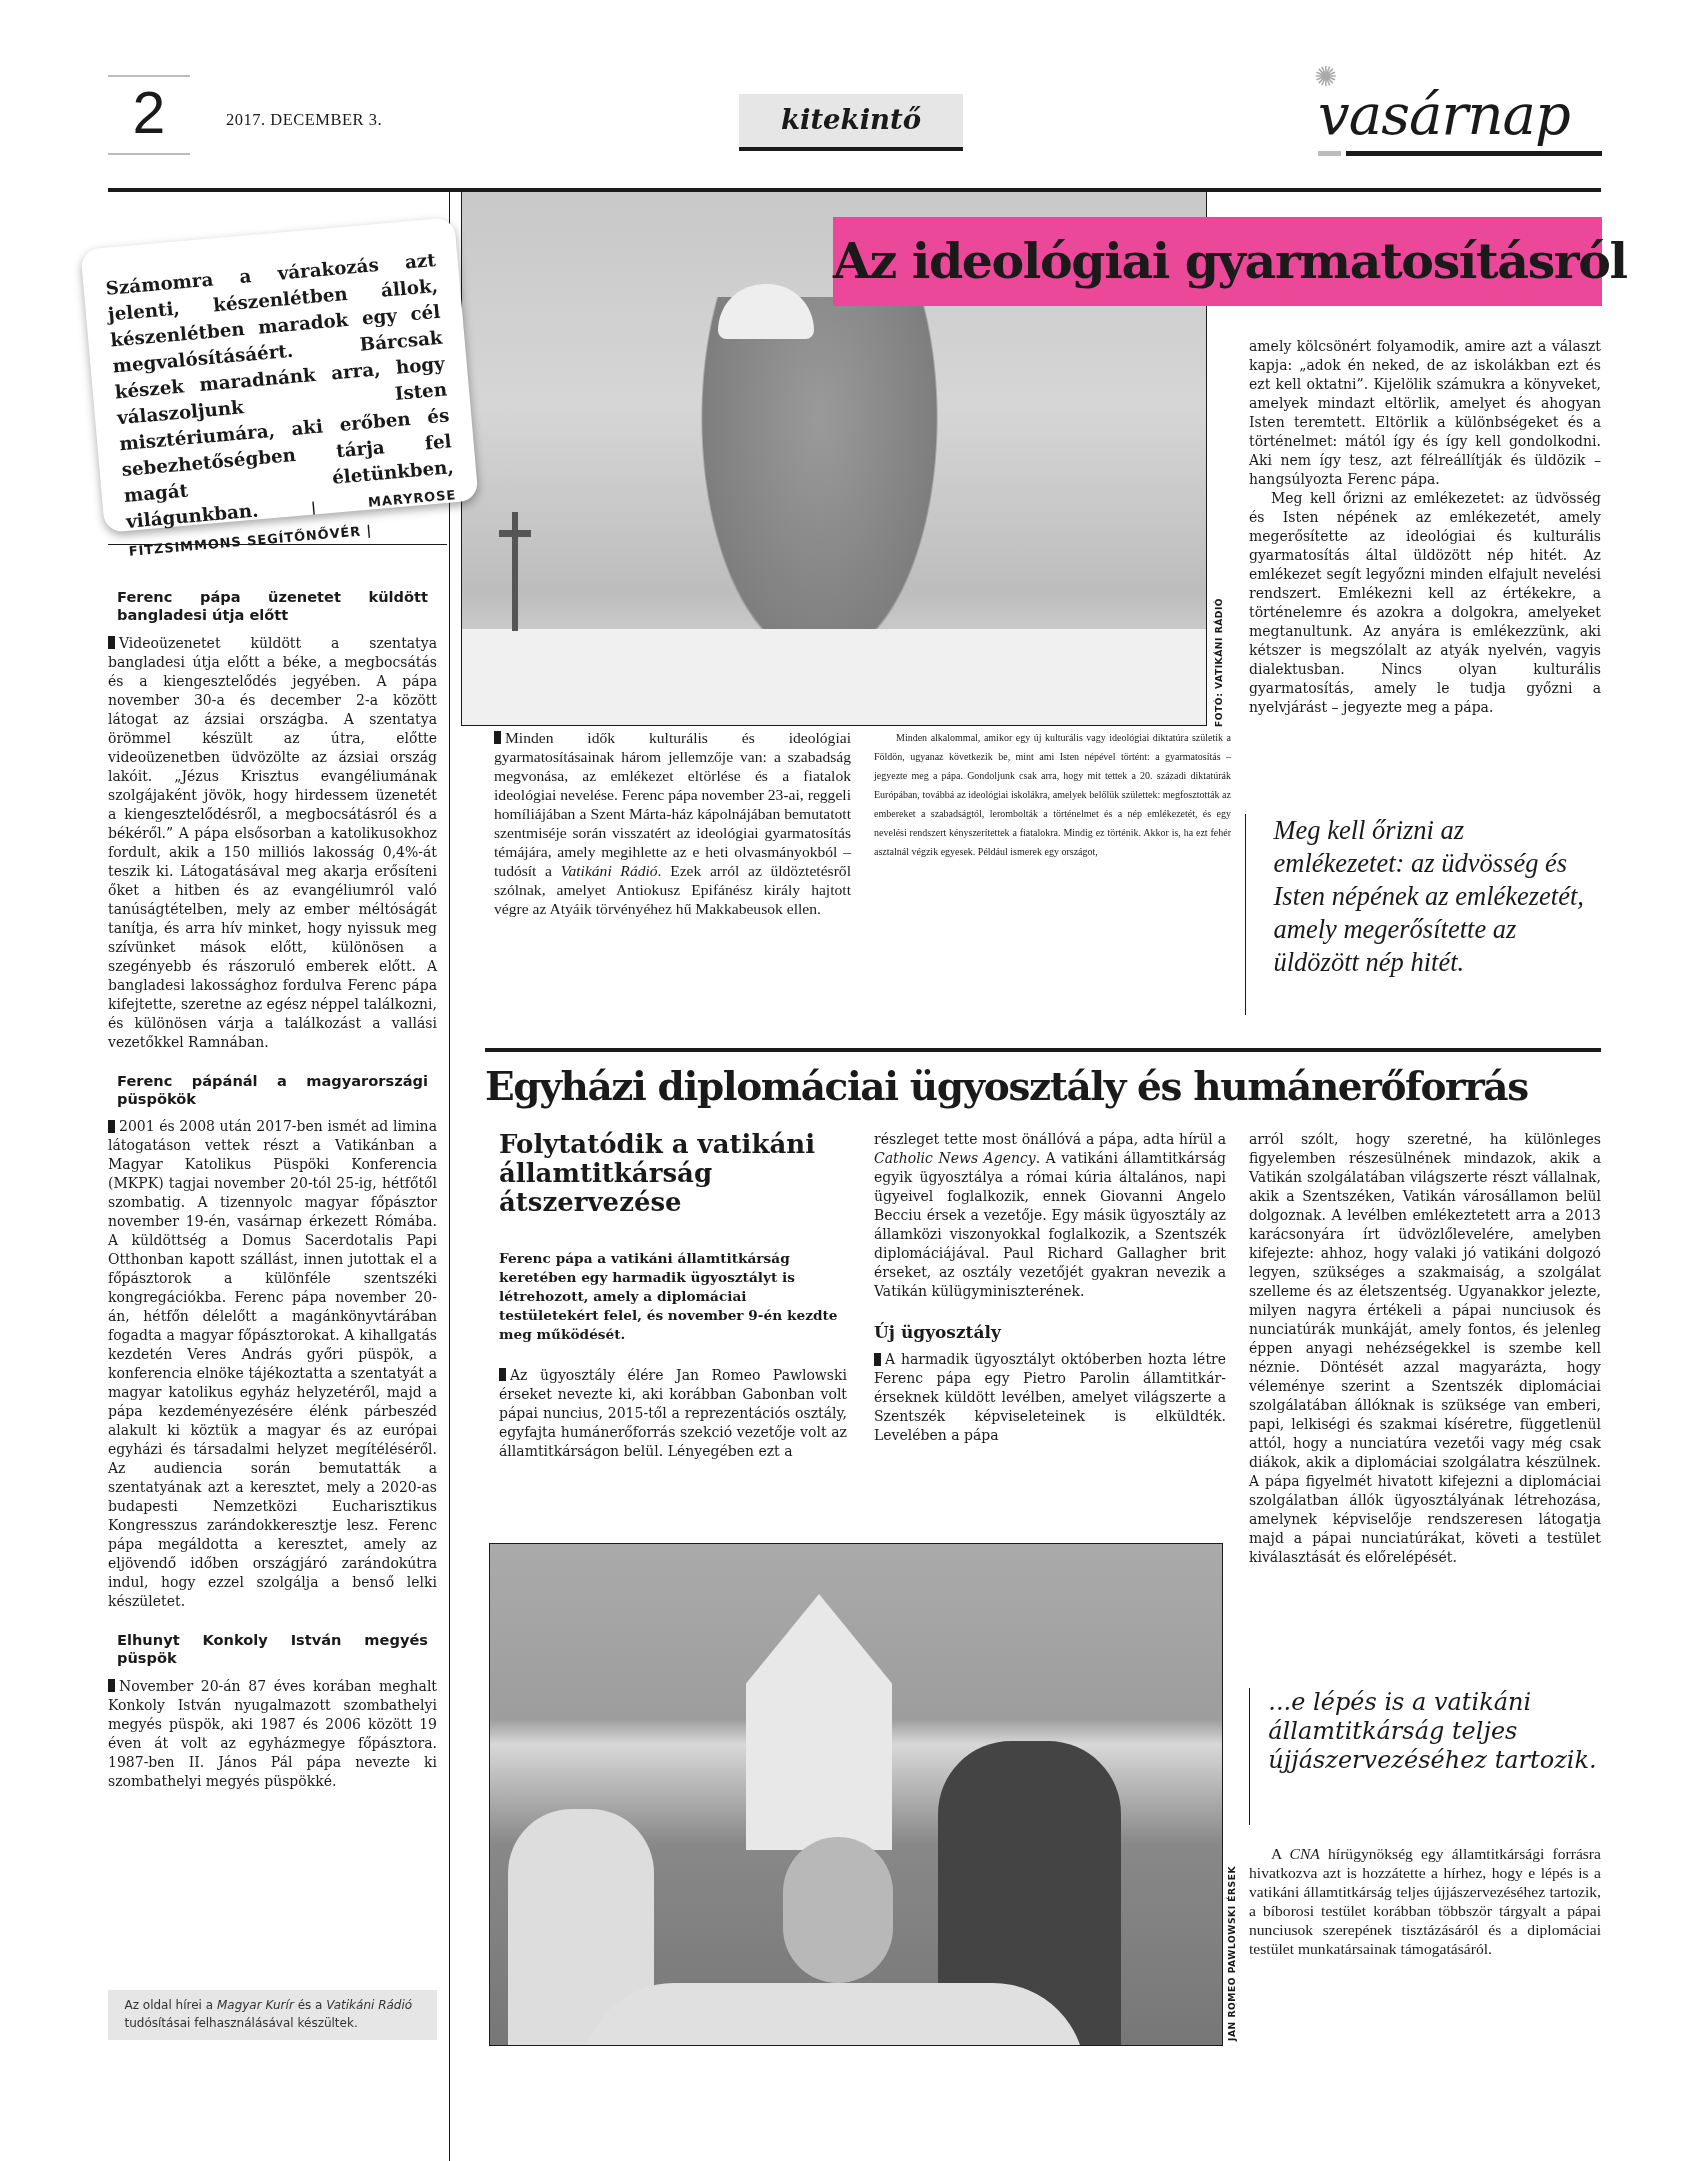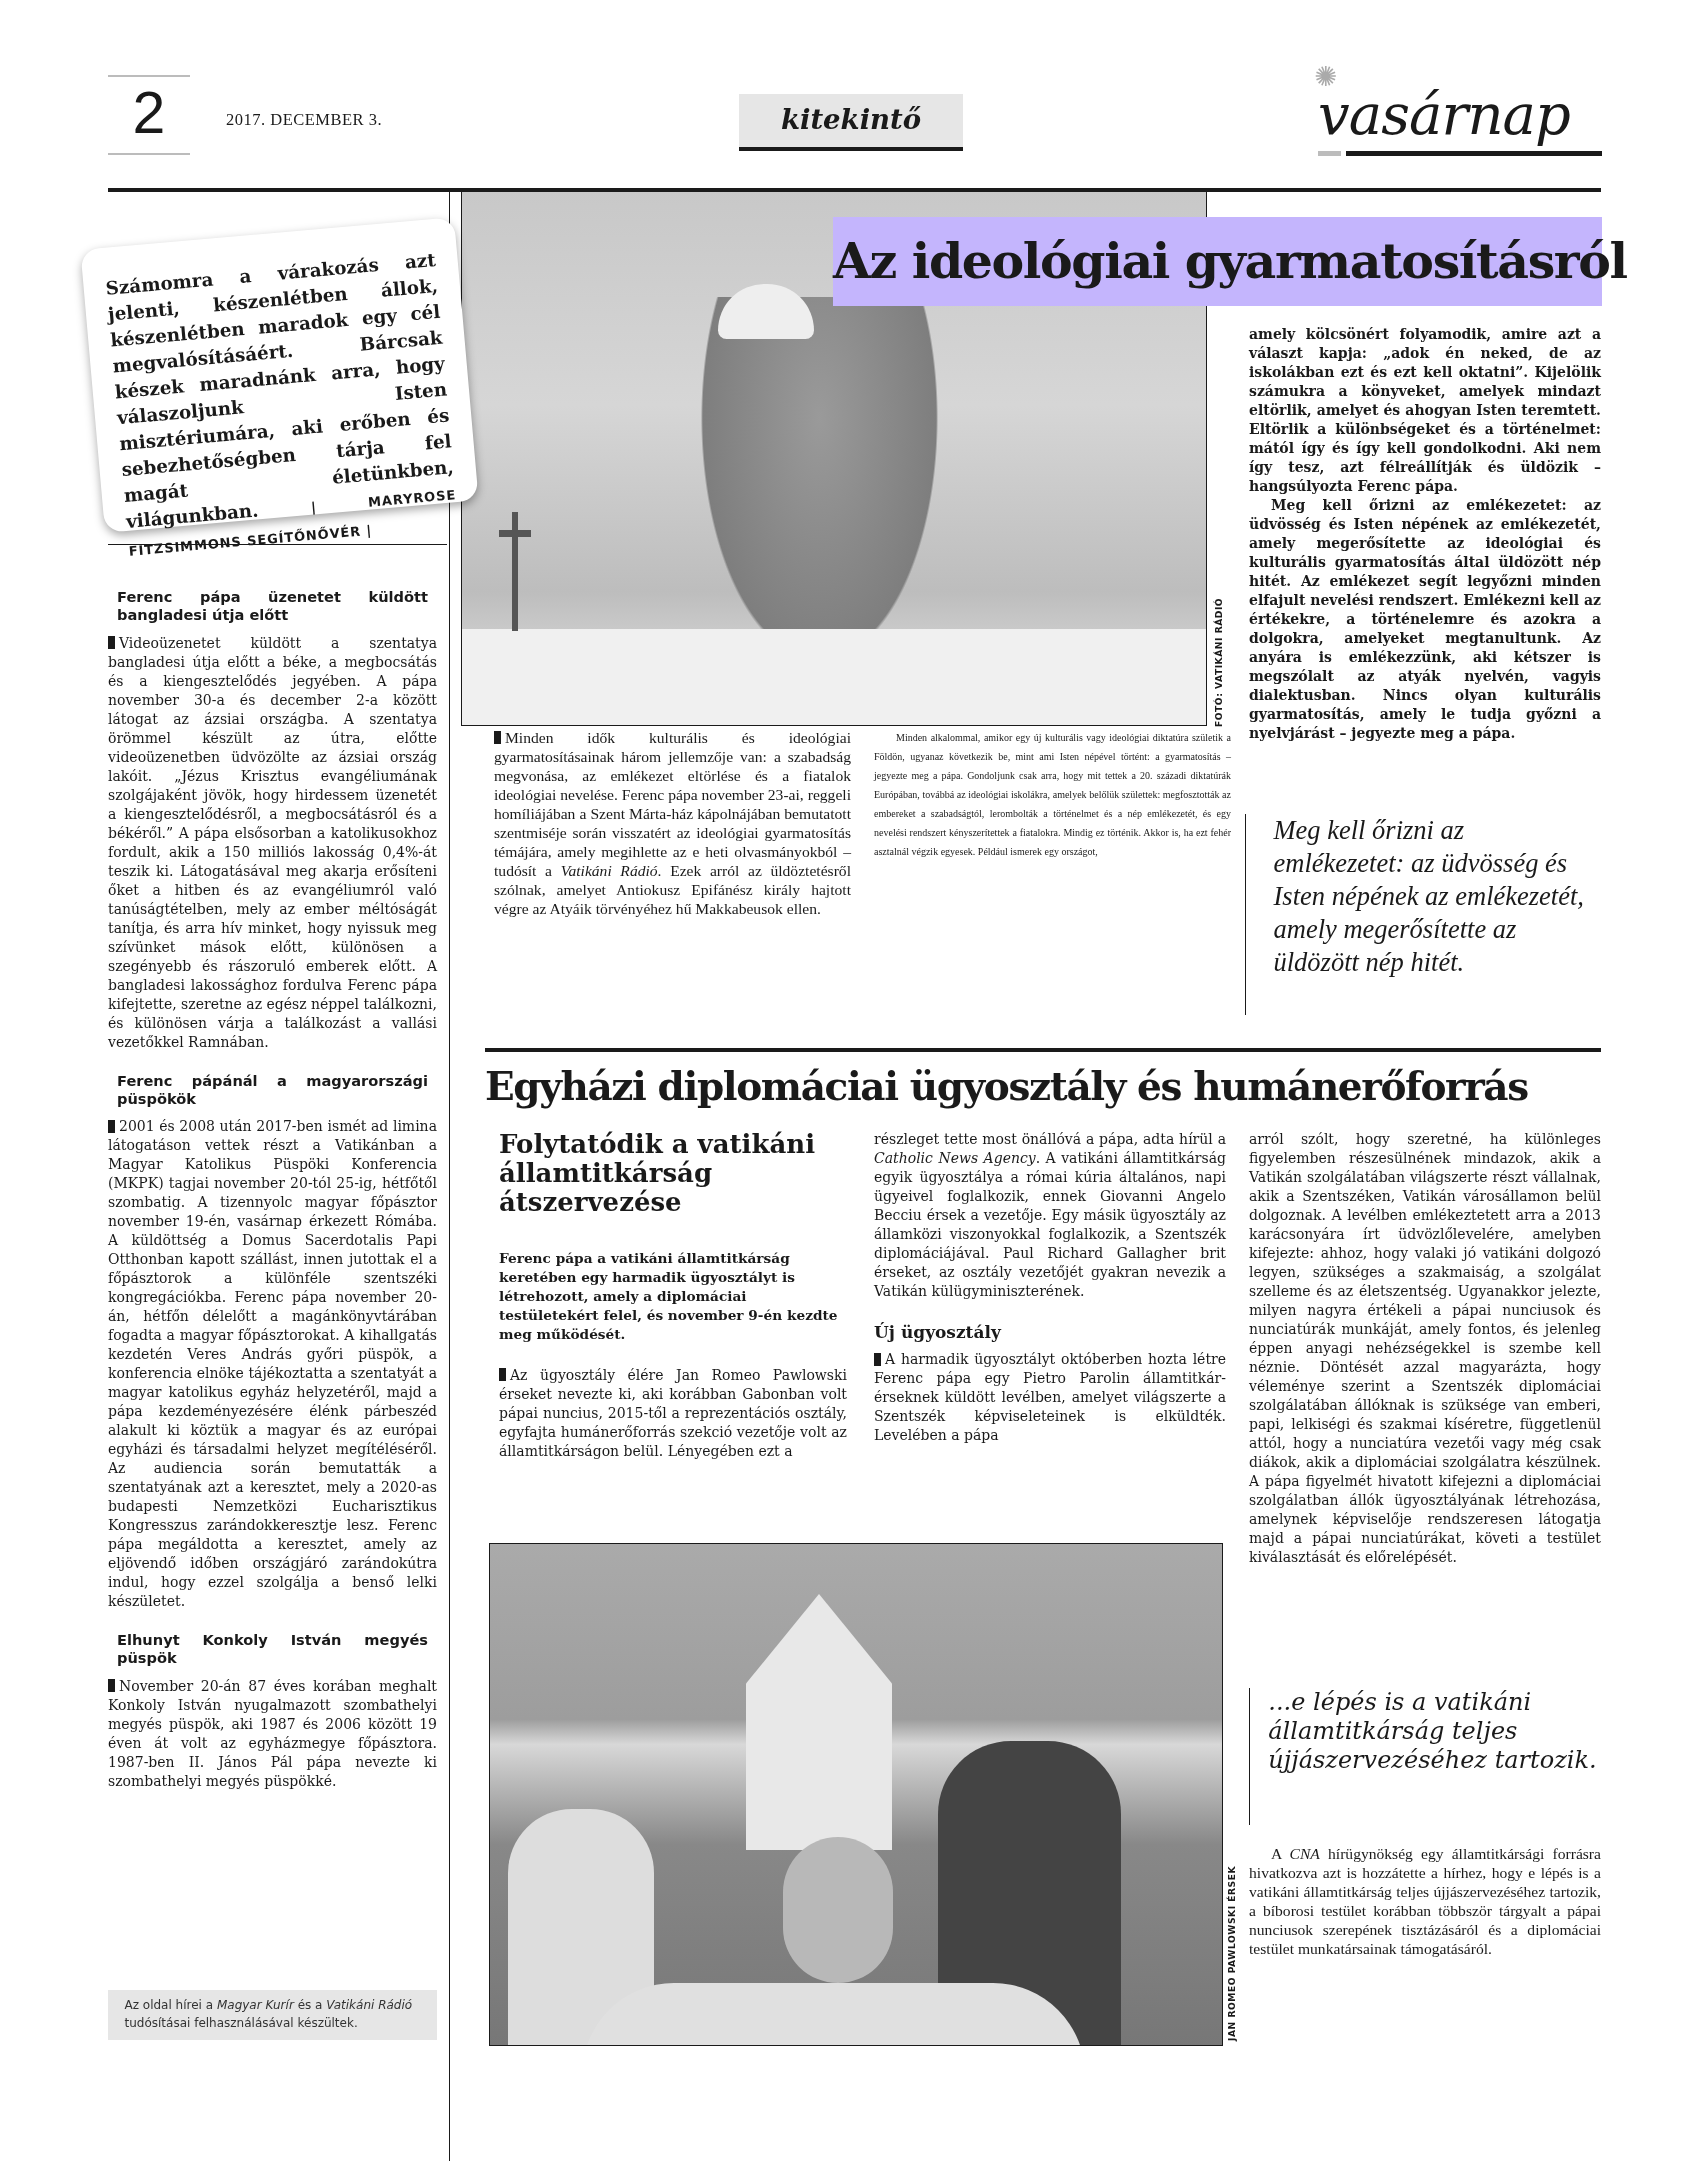--- a/index.html
+++ b/index.html
@@ -27,30 +27,30 @@
   .sourcebox{left:108px;top:1990px;width:329px;height:50px;background:#e6e6e6;padding:7.3px 16.5px;box-sizing:border-box;font-family:"DejaVu Sans",sans-serif;font-size:12px;line-height:17.4px;color:#333;}
   .vsep{left:449px;top:191px;width:1.4px;height:1970px;background:#1a1a1a;}
   
   .photo1{left:461px;top:191px;width:746px;height:535px;background:linear-gradient(180deg,#c8c8c8 0%,#d6d6d6 40%,#bdbdbd 75%,#e8e8e8 100%);border:1.4px solid #1a1a1a;box-sizing:border-box;overflow:hidden;}
   .p1-fig{position:absolute;left:220px;top:105px;width:275px;height:403px;background:radial-gradient(ellipse at 50% 30%,#9a9a9a,#7e7e7e 60%,transparent 61%);}
   .p1-cap{position:absolute;left:256px;top:92px;width:96px;height:55px;border-radius:50px 50px 9.2px 9.2px;background:#eee;}
   .p1-altar{position:absolute;left:0;right:0;bottom:0;height:96px;background:#f0f0f0;}
   .p1-cross{position:absolute;left:37px;top:320px;width:32px;height:137px;}
   .p1-cross::before{content:"";position:absolute;left:13px;top:0;width:6.4px;height:119px;background:#555;}
   .p1-cross::after{content:"";position:absolute;left:0;top:18.3px;width:32px;height:6.4px;background:#555;}
-  .headline1{left:833px;top:217px;width:769px;height:89px;background:#c4b5fd;font-family:"DejaVu Serif",serif;font-weight:bold;font-size:49px;line-height:89px;text-align:right;padding-right:2.7px;box-sizing:border-box;letter-spacing:-1.4px;white-space:nowrap;}
+  .headline1{left:833px;top:217px;width:769px;height:89px;background:#ec4899;font-family:"DejaVu Serif",serif;font-weight:bold;font-size:49px;line-height:89px;text-align:right;padding-right:2.7px;box-sizing:border-box;letter-spacing:-1.4px;white-space:nowrap;}
   .credit1{left:1213px;top:535px;width:18.3px;height:192px;}
   .vcredit{position:absolute;left:0;bottom:0;transform-origin:left bottom;transform:rotate(-90deg) translateY(100%);white-space:nowrap;font-family:"DejaVu Sans",sans-serif;font-weight:bold;font-size:9.2px;letter-spacing:0.5px;}
   
   .col{font-size:14px;line-height:19px;text-align:justify;hyphens:auto;}
   .col p{margin:0;}
   .ind{text-indent:22px;}
   .colA{left:494px;top:728px;width:357px;font-family:"Liberation Serif",serif;font-size:15.6px;}
   .colB{left:874px;top:728px;width:357px;font-family:"Liberation Serif",serif;font-size:10px;}
-  .colC{left:1249px;top:325px;width:352px;font-weight:bold;}
+  .colC{left:1249px;top:337px;width:352px;}
   .pull1{left:1245px;top:814px;width:348px;height:201px;border-left:1.8px solid #1a1a1a;padding-left:27.5px;box-sizing:border-box;font-family:"Liberation Serif",serif;font-style:italic;font-size:26.5px;line-height:33px;}
   .mid-rule{left:485px;top:1048px;width:1116px;height:3.7px;background:#1a1a1a;}
   .headline2{left:485px;top:1057px;width:1116px;height:59px;font-family:"DejaVu Serif",serif;font-weight:bold;font-size:39px;line-height:59px;letter-spacing:-1.4px;white-space:nowrap;}
   .sub-h{left:499px;top:1130px;width:348px;font-family:"DejaVu Serif",serif;font-weight:bold;font-size:26px;line-height:29px;}
   .lead{left:499px;top:1249px;width:348px;font-family:"DejaVu Serif",serif;font-weight:bold;font-size:13.7px;line-height:19px;}
   .colD{left:499px;top:1366px;width:348px;}
   .colE{left:874px;top:1130px;width:352px;}
   .colE h3{font-family:"DejaVu Serif",serif;font-weight:bold;font-size:17px;line-height:27.5px;margin:18.3px 0 3.7px 0;}
   .colF{left:1249px;top:1130px;width:352px;}
   .pull2{left:1249px;top:1688px;width:348px;height:137px;border-left:1.8px solid #1a1a1a;padding-left:18.3px;box-sizing:border-box;font-family:"DejaVu Serif",serif;font-style:italic;font-size:24px;line-height:29px;}

